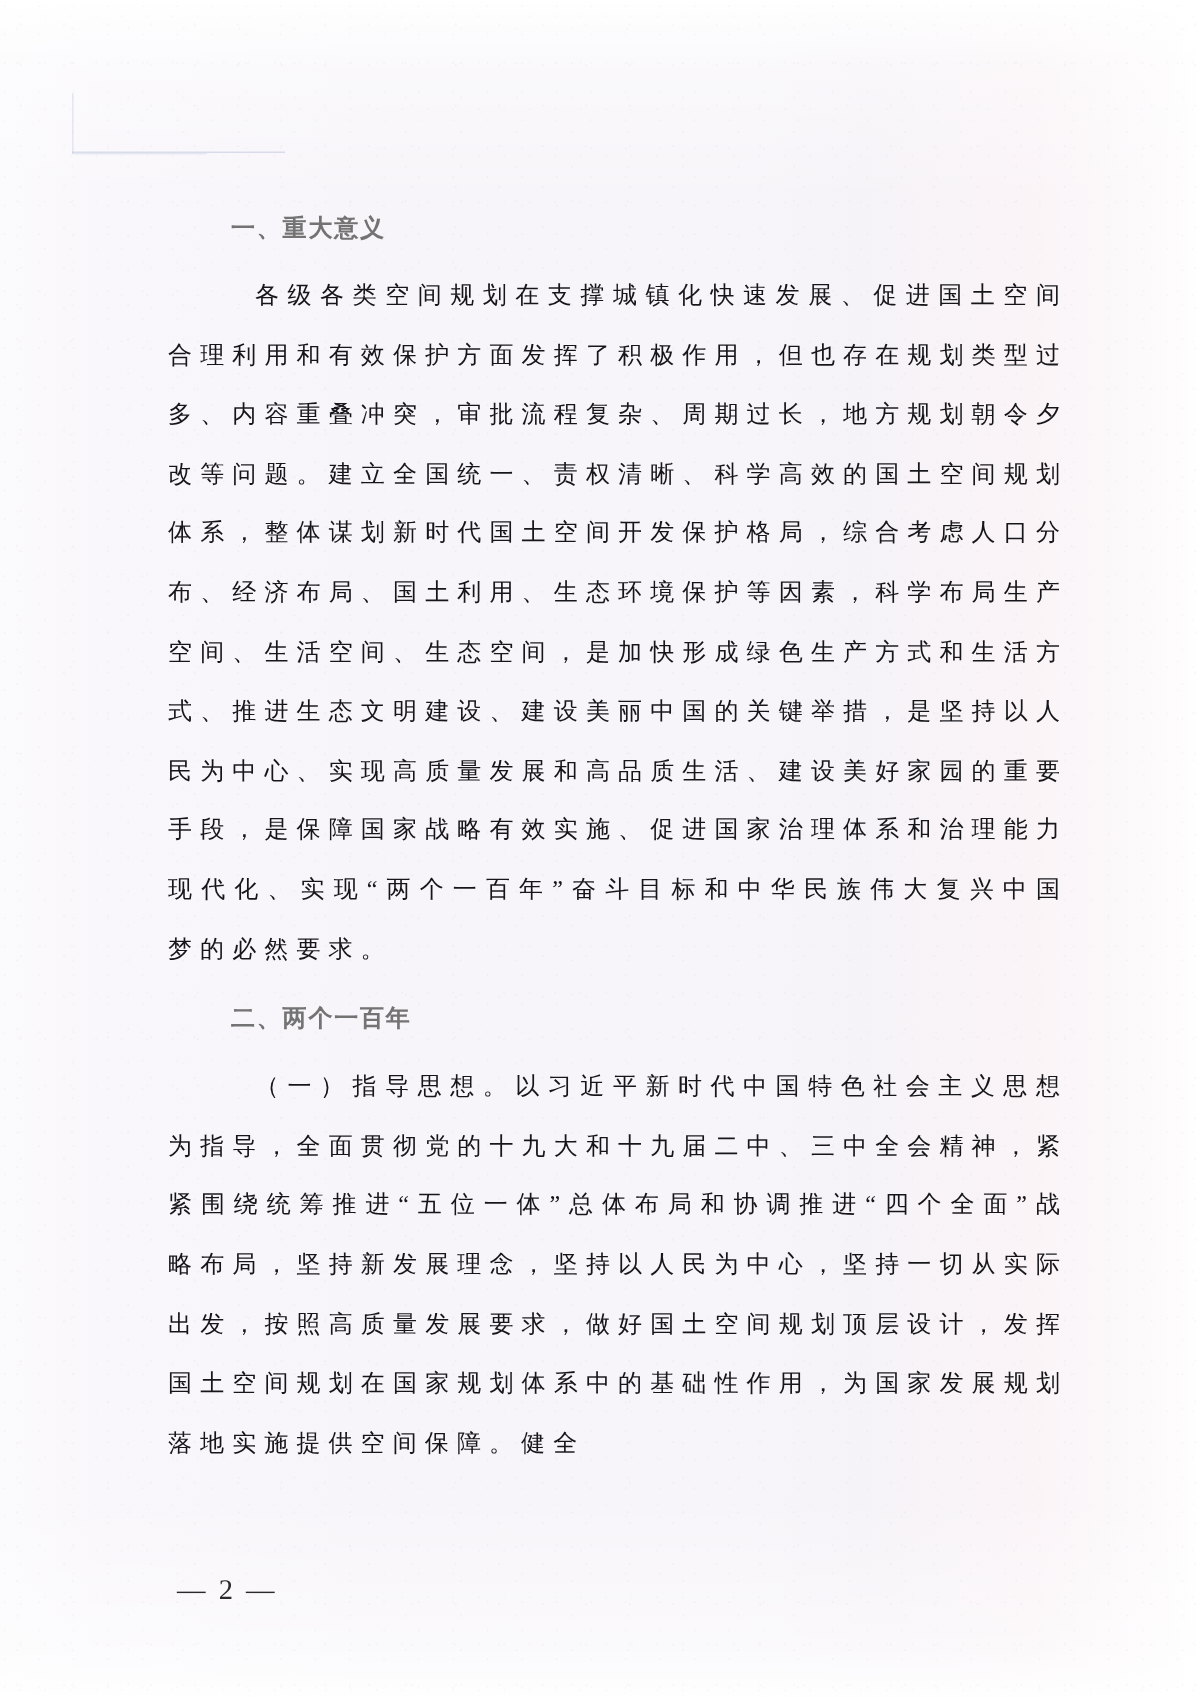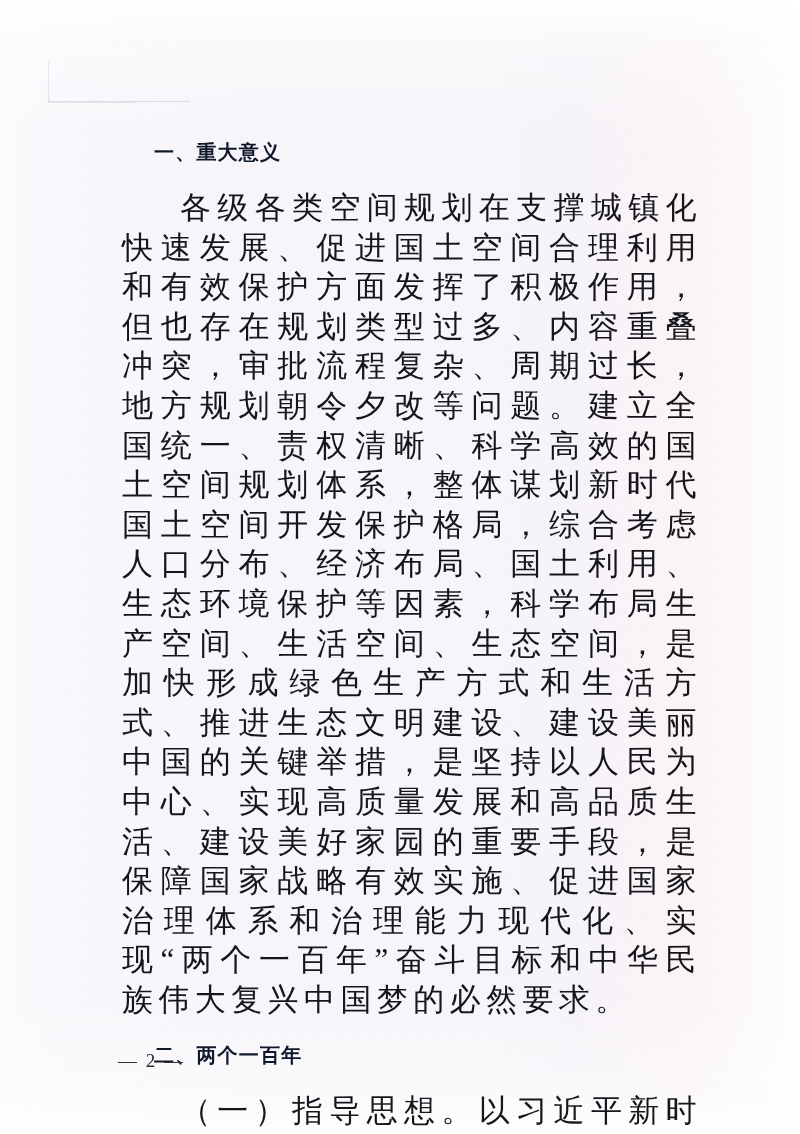--- a/index.html
+++ b/index.html
@@ -76,39 +76,39 @@
   .content {
     position: absolute;
     left: 110px;
     top: 128px;
     width: 604px;
   }
 
   .doc-heading {
     font-family: "DejaVu Sans", "Liberation Sans", sans-serif;
     font-weight: bold;
-    font-size: 20px;
+    font-size: 16px;
     line-height: 40px;
-    color: #0f172a;
+    color: #737373;
     letter-spacing: 1.2px;
     text-indent: 44px;
     margin: 0 0 2px 0;
     white-space: pre;
   }
 
   .doc-para {
     font-family: "Liberation Serif", "DejaVu Serif", serif;
-    font-size: 31px;
+    font-size: 16px;
     line-height: 39.6px;
     color: #16161a;
     letter-spacing: 5.4px;
     text-align: justify;
     text-justify: inter-character;
     text-indent: 58px;
-    margin: 12px;
+    margin: 2px;
     word-break: break-all;
   }
 
   .heading-block {
     height: 48px;
     display: flex;
     align-items: center;
   }
   .heading-block .doc-heading { margin: 0; }
 

